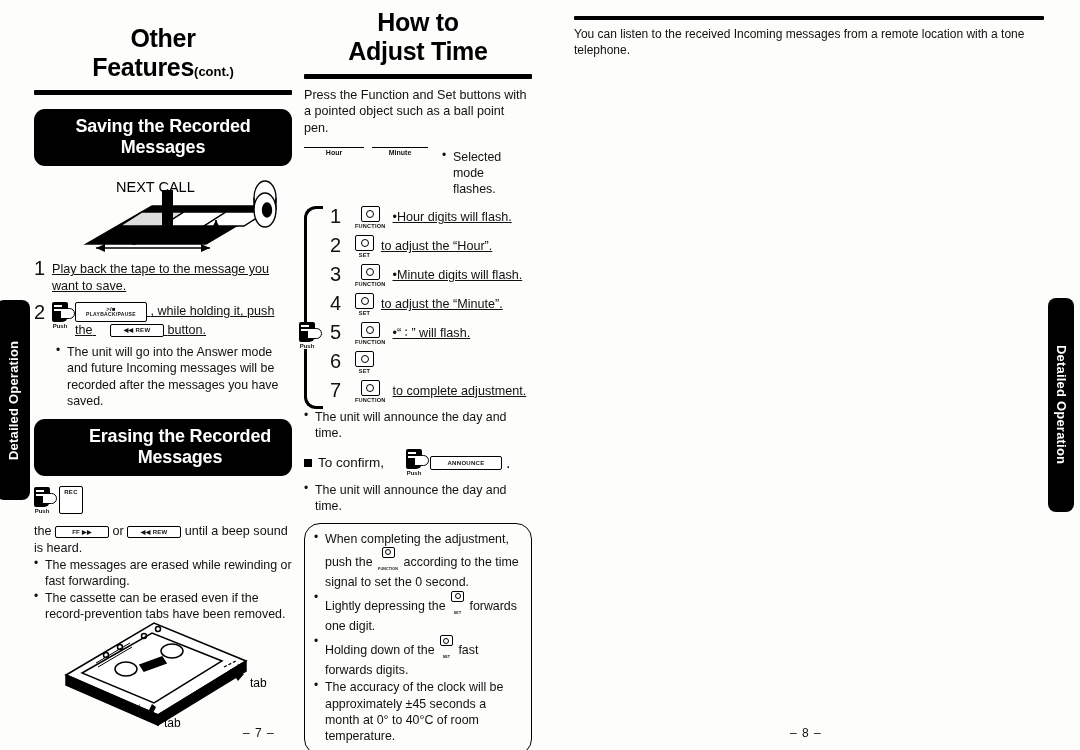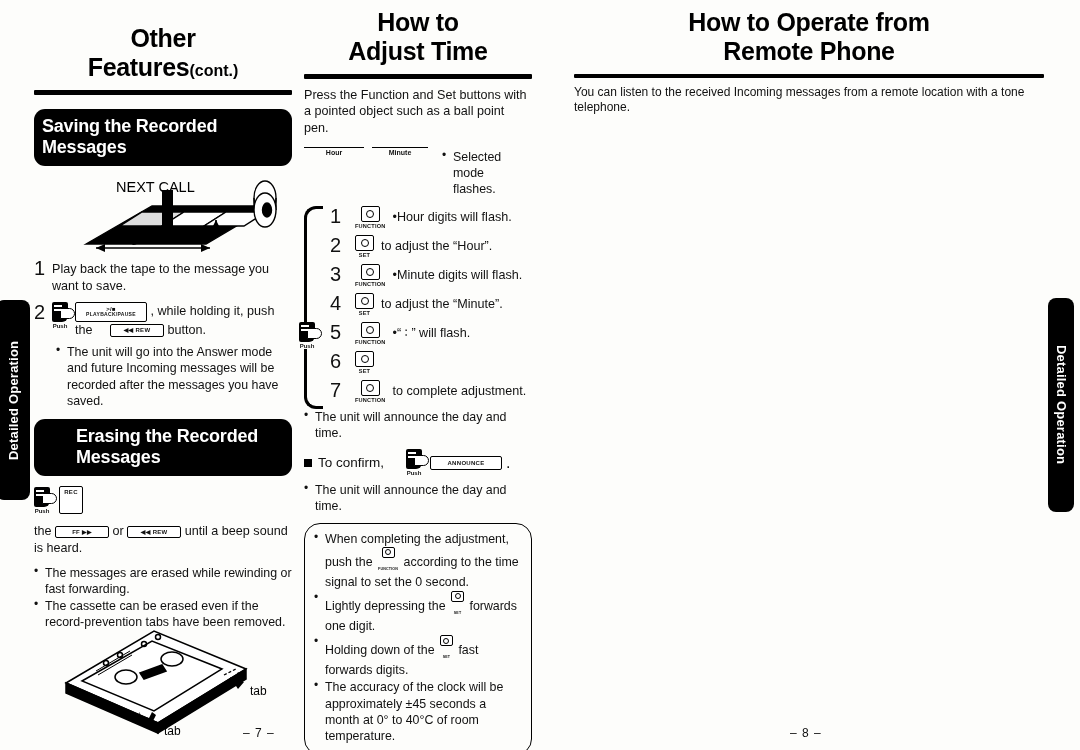--- a/index.html
+++ b/index.html
@@ -21,28 +21,28 @@
   
   .col{position:absolute;}
   .col-a{left:34px;top:24px;width:258px;}
   .col-b{left:304px;top:8px;width:228px;}
 
   
   .sec-title{
     text-align:center;font-weight:bold;font-size:25px;line-height:1.15;
     letter-spacing:-0.3px;color:#000;
   }
-  .sec-title .cont{font-size:16px;font-weight:bold;letter-spacing:0;}
+  .sec-title .cont{font-size:13px;font-weight:bold;letter-spacing:0;}
   .rule{height:5px;background:#000;margin-top:8px;border-radius:1px;}
   .rule.thin{height:4px;}
 
   
   .banner{
     background:#000;color:#fff;border-radius:11px;
-    font-weight:bold;
+    text-align:center;font-weight:bold;
     padding:7px 8px 8px;line-height:1.18;
     letter-spacing:-0.2px;
   }
   .banner.b1{font-size:18px;margin-top:14px;}
   .banner.b2{font-size:18px;padding-left:42px;}
 
   
   .txt{font-size:12.6px;line-height:1.33;}
   .txt.s{font-size:12px;}
   .bold{font-weight:normal;}
@@ -53,21 +53,21 @@
   }
   .bullets li:before{
     content:"\2022";position:absolute;left:0;top:-1px;font-size:12px;
   }
   .sq{display:inline-block;width:8px;height:8px;background:#000;margin-right:6px;
       vertical-align:1px;}
 
   
   .step{display:flex;align-items:flex-start;margin-bottom:6px;}
   .step-no{font-size:20px;line-height:1;width:18px;flex:0 0 18px;}
-  .step-body{flex:1;font-size:12.6px;line-height:1.32;padding-top:3px;}
+  .step-body{flex:1;font-size:12.6px;line-height:1.32;padding-top:3px;text-decoration:underline;}
 
   
   .btn-pill{
     display:inline-block;border:1.3px solid #000;border-radius:2px;
     background:#fff;font-size:6px;font-weight:bold;text-align:center;
     letter-spacing:0.3px;line-height:1.05;vertical-align:middle;
     padding:2px 3px;white-space:nowrap;
   }
   .btn-pill.wide{min-width:62px;padding:3px 4px;}
   .btn-pill.med{min-width:46px;}
@@ -206,21 +206,21 @@
       </div>
 
       <div class="txt" style="margin-top:9px;">
         <span>the</span>
         <span class="btn-pill med">FF ▶▶</span>
         <span>or</span>
         <span class="btn-pill med">◀◀ REW</span>
         <span>until a beep sound is heard.</span>
       </div>
 
-      <ul class="bullets" style="margin-top:8px;">
+      <ul class="bullets" style="margin-top:0;">
         <li>The messages are erased while rewinding or fast forwarding.</li>
         <li>The cassette can be erased even if the record-prevention tabs have been removed.</li>
       </ul>
 
       <div style="position:relative;height:118px;margin-top:-14px;">
         <svg width="258" height="118" viewBox="0 0 258 118">
           <g stroke="#000" fill="none" stroke-width="1.5">
             <path d="M32 66 L120 14 L212 52 L124 106 Z" fill="#fff"></path>
             <path d="M32 66 L32 76 L124 116 L124 106 Z" fill="#000"></path>
             <path d="M124 106 L212 52 L212 62 L124 116 Z" fill="#000"></path>
@@ -379,24 +379,20 @@
     <div class="pageno" style="left:243px;bottom:10px;">– 7 –</div>
   </div>
 
   <div class="right-page">
 
     <div class="tab right">
       <span>Detailed Operation</span>
     </div>
 
     <div style="position:absolute;left:34px;top:8px;width:470px;">
-      <div class="sec-title">
-        <div>How to Operate from</div>
-        <div>Remote Phone</div>
-      </div>
       <div class="rule thin"></div>
       <div class="txt s" style="margin-top:7px;">You can listen to the received Incoming messages from a remote location with a tone telephone.</div>
     </div>
 
     <div class="pageno" style="left:250px;bottom:10px;">– 8 –</div>
   </div>
 
 </div>
 
 </body></html>

